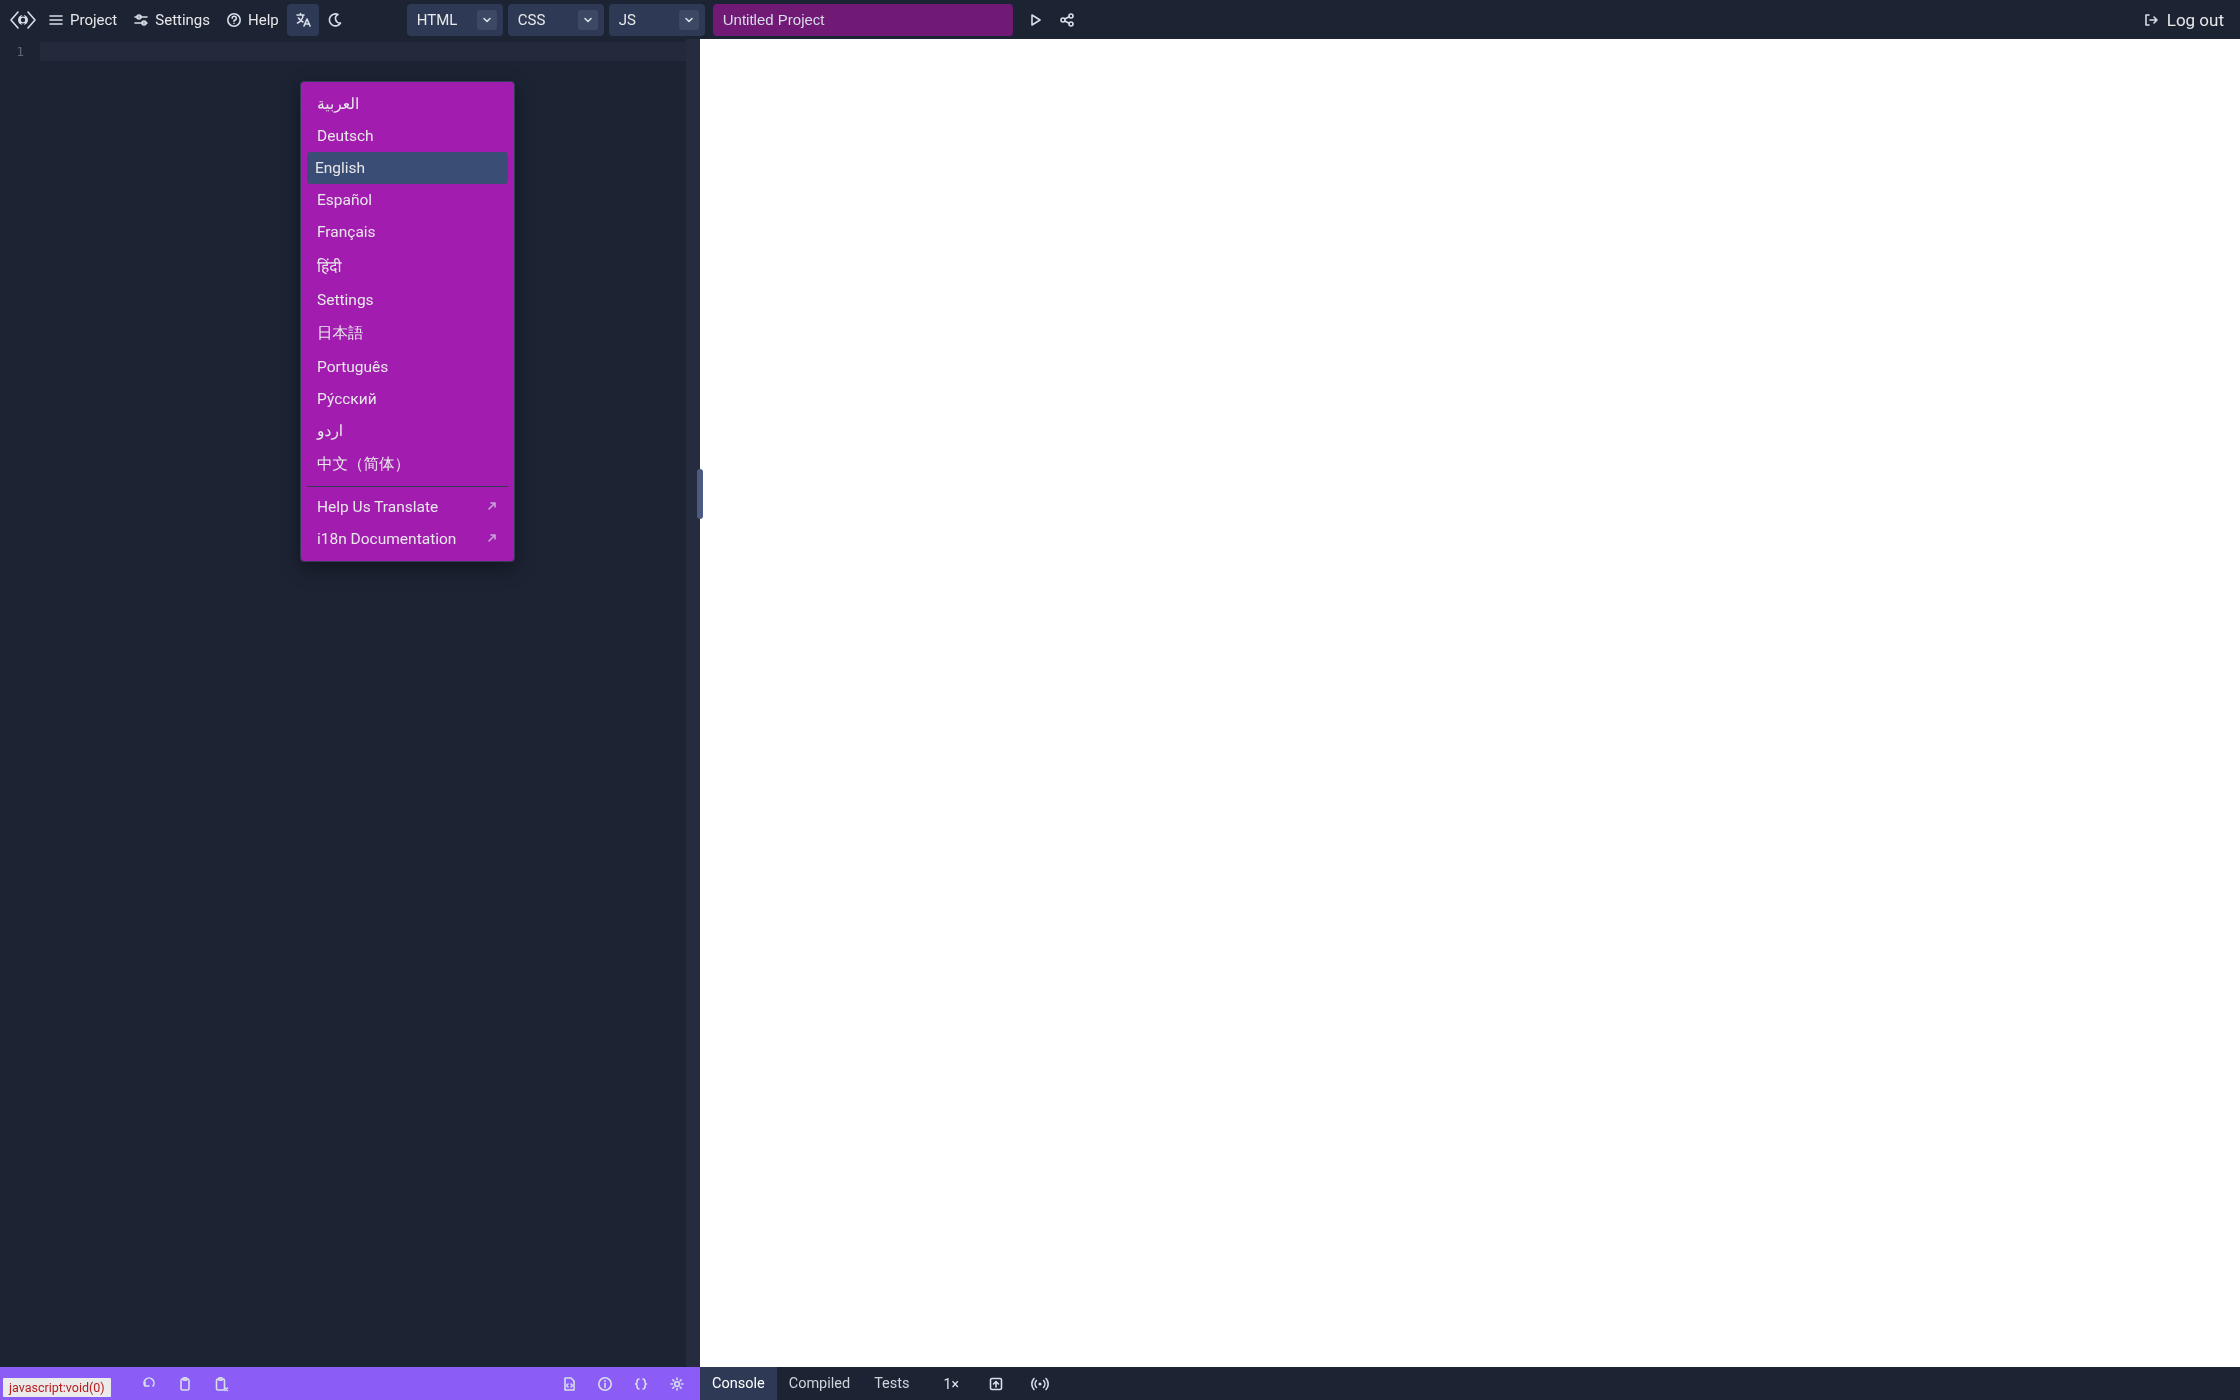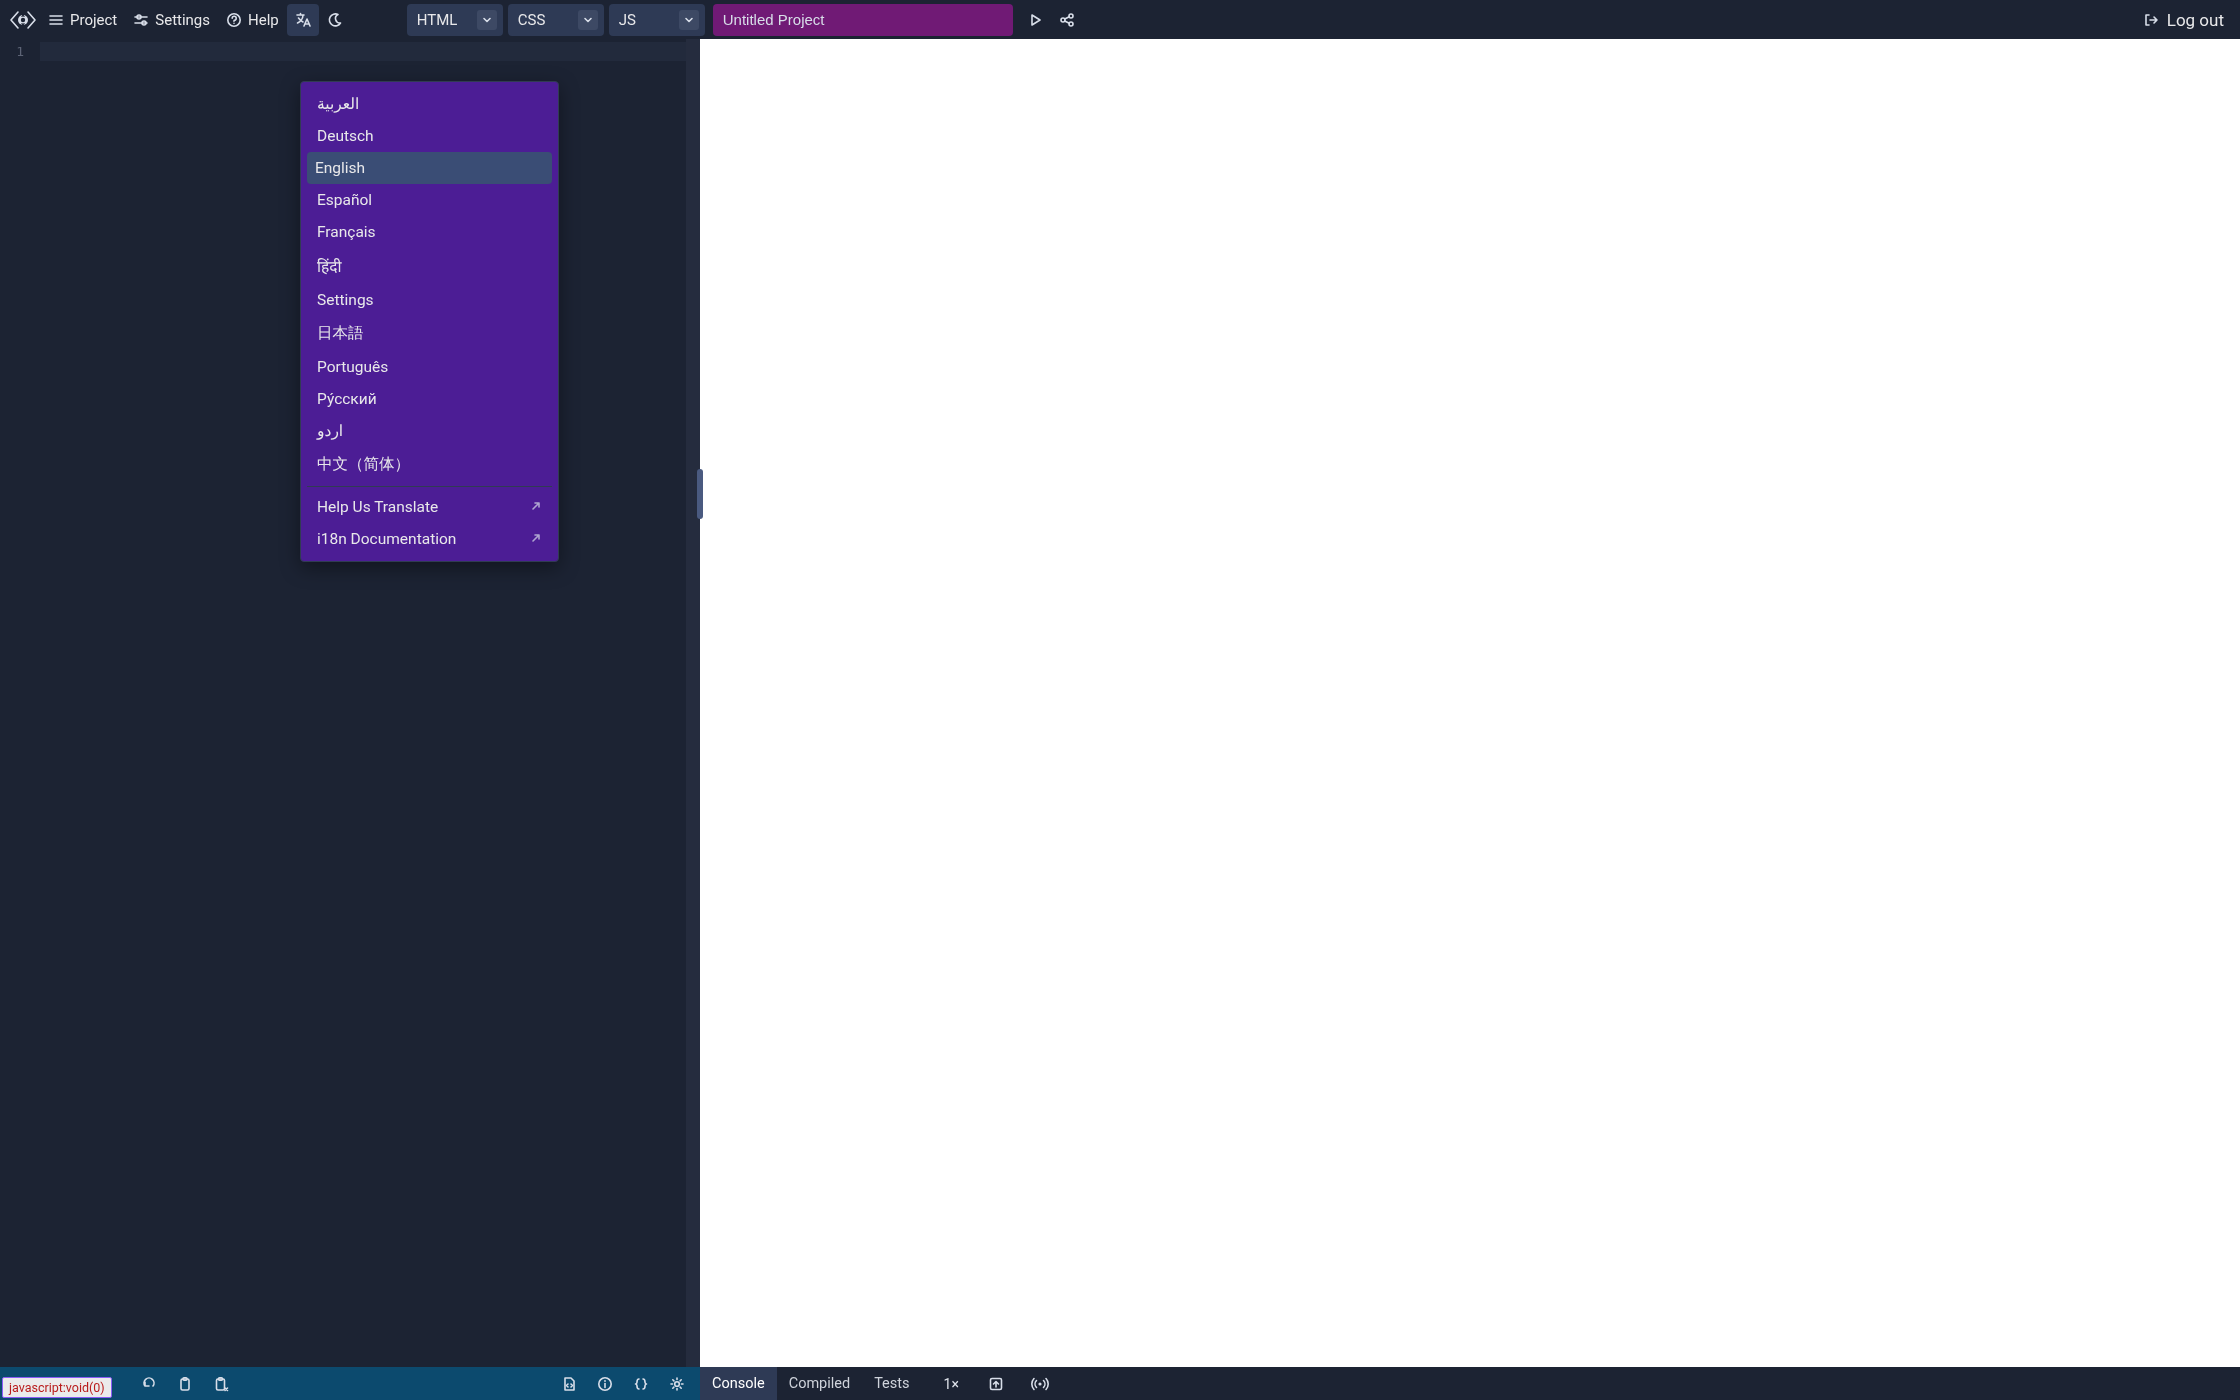--- a/index.html
+++ b/index.html
@@ -129,22 +129,22 @@
   .preview-pane {
     flex: 1;
     background: #ffffff;
   }
 
   
   .lang-dropdown {
     position: absolute;
     left: 300px;
     top: 42px;
-    width: 259px;
-    background: #4c1d95;
+    width: 215px;
+    background: #a21caf;
     border: 1px solid #313b53;
     border-radius: 4px;
     box-shadow: 0 6px 20px rgba(0,0,0,0.4);
     padding: 6px;
     z-index: 50;
   }
   .lang-item {
     padding: 7px 10px;
     border-radius: 4px;
     cursor: pointer;
@@ -160,21 +160,21 @@
     background: #313b53;
     margin: 4px 0;
   }
   .ext-icon { opacity: 0.7; }
 
   
   .bottom-bar {
     display: flex;
     align-items: stretch;
     height: 33px;
-    background: #0c4a6e;
+    background: #8b5cf6;
   }
   .status-link {
     position: absolute;
     left: 2px;
     bottom: 2px;
     background: #ebebeb;
     color: #b91c1c;
     font-size: 12.5px;
     padding: 2px 6px;
     border: 1px solid #8b5cf6;

